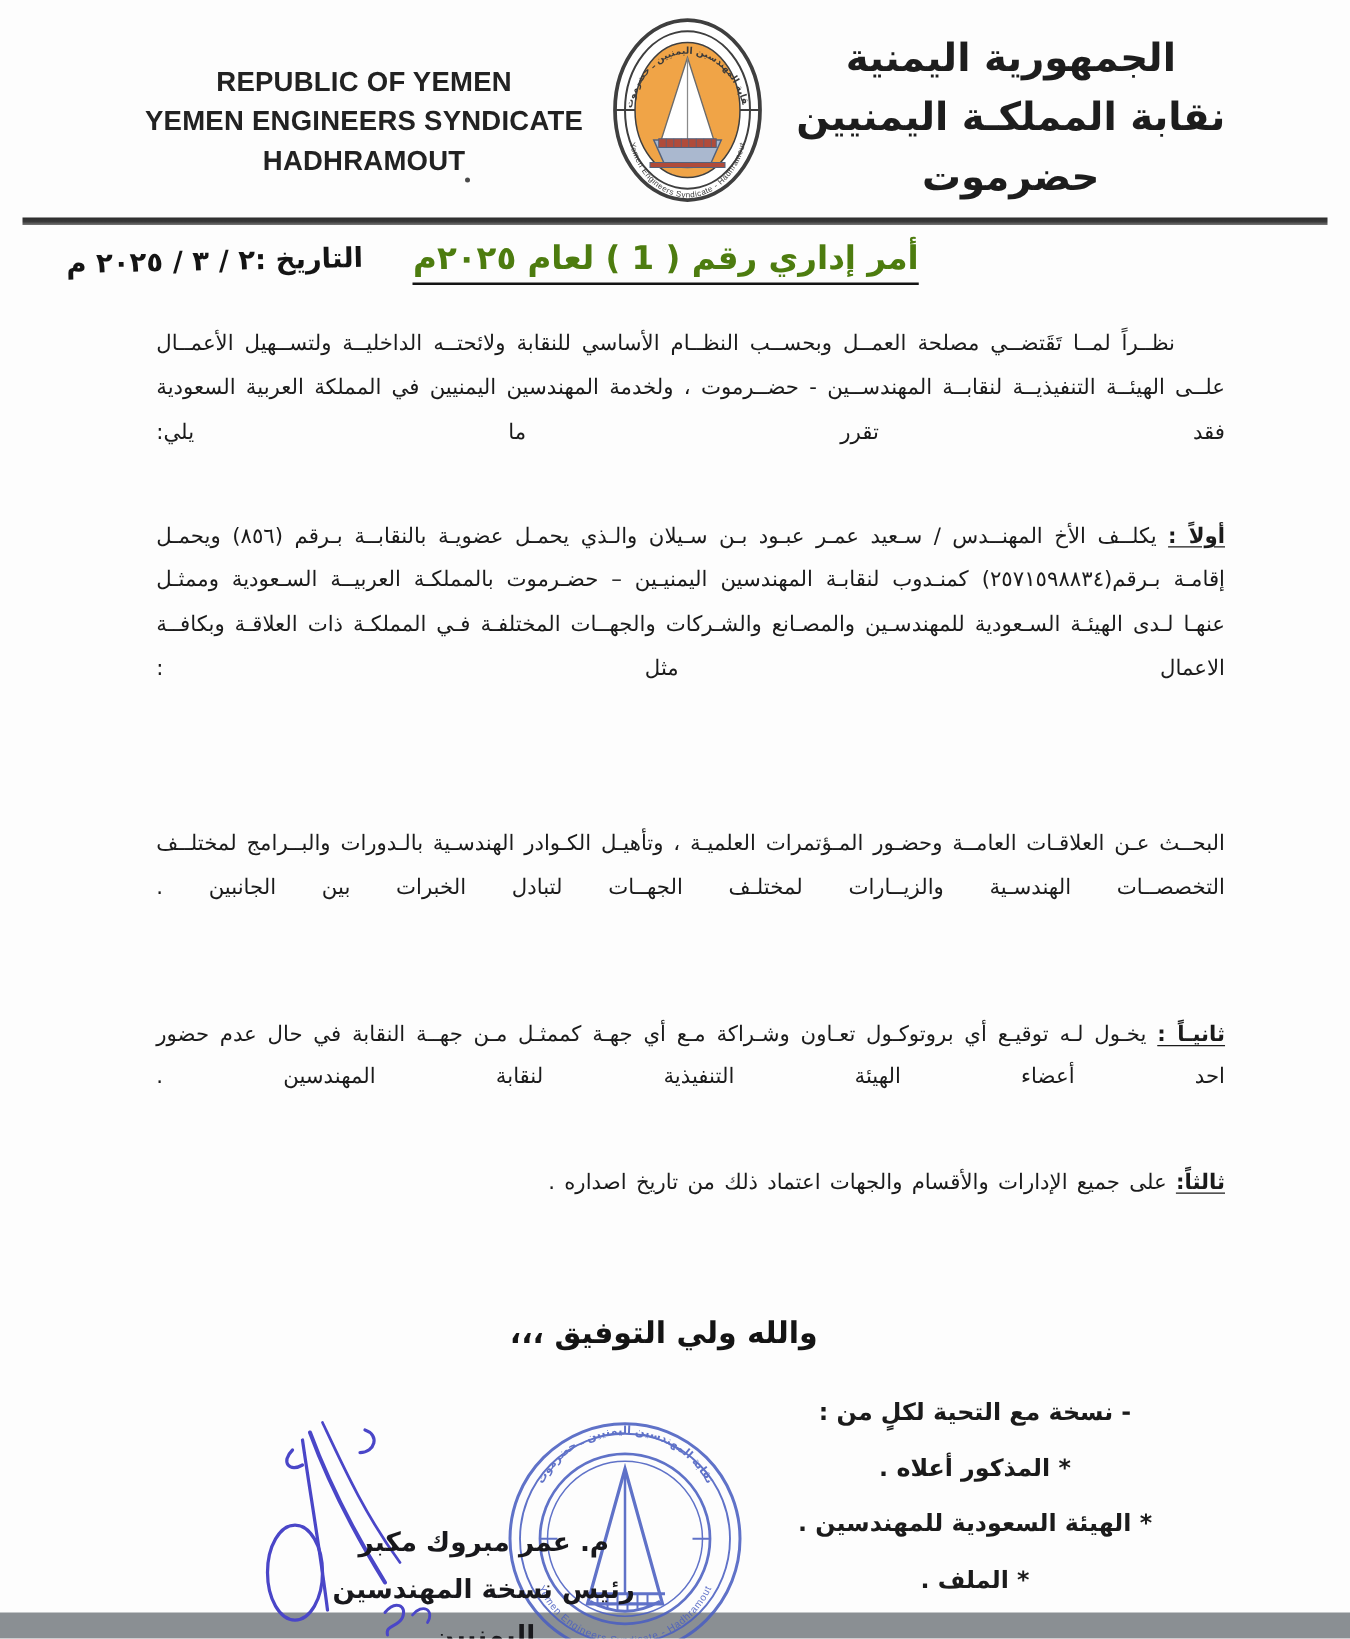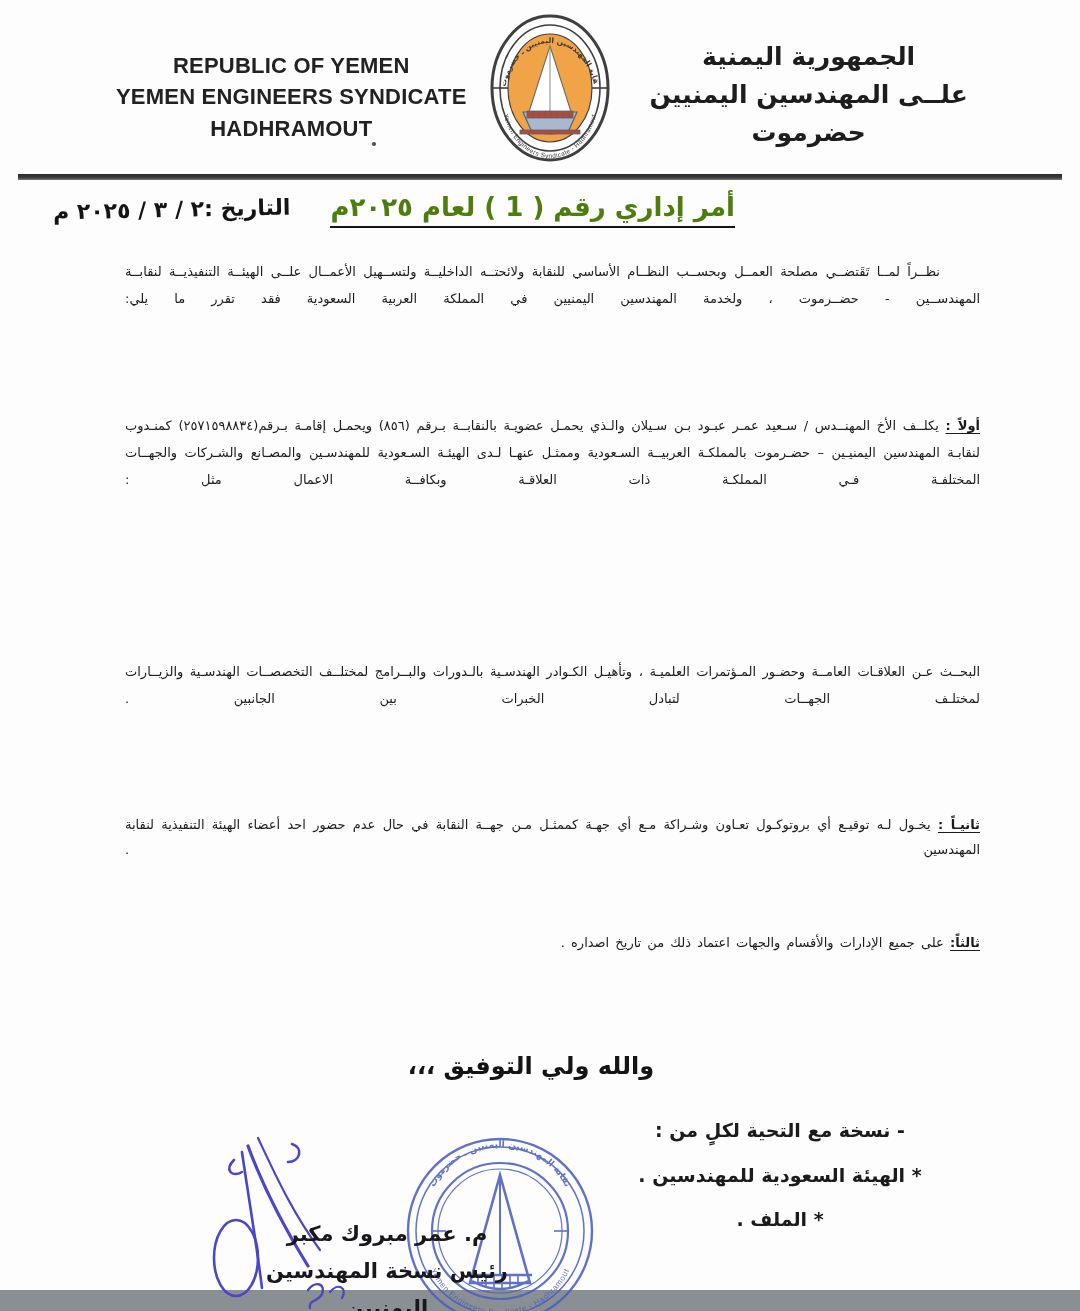--- a/index.html
+++ b/index.html
@@ -62,21 +62,21 @@
 
   .header-ar {
     width: 430px;
     padding-top: 18px;
     padding-right: 35px;
     box-sizing: border-box;
     direction: rtl;
     text-align: center;
     font-family: "DejaVu Sans", "Liberation Sans", sans-serif;
     font-weight: bold;
-    font-size: 25px;
+    font-size: 31px;
     line-height: 1.52;
     color: #1d1d1d;
   }
   .header-ar div { white-space: nowrap; letter-spacing: 1px; }
 
   .header-dot {
     position: absolute;
     left: 372px;
     top: 142px;
     width: 4px;
@@ -130,21 +130,21 @@
 
   
   .body-block {
     position: absolute;
     direction: rtl;
     text-align: justify;
     font-family: "DejaVu Sans", "Liberation Sans", sans-serif;
     color: #1b1b1b;
   }
   .para {
-    font-size: 13px;
+    font-size: 17px;
     line-height: 2.08;
     text-align: justify;
     text-align-last: right;
     word-spacing: 2px;
   }
   .para.justified { text-align-last: justify; }
   .lead { text-indent: 40px; }
   .ord {
     font-weight: bold;
     text-decoration: underline;
@@ -286,21 +286,21 @@
             <line x1="76" y1="99" x2="76" y2="106"></line>
             <line x1="82" y1="99" x2="82" y2="106"></line>
           </g>
           <rect x="33" y="118" width="60" height="4" fill="#b04b3a" stroke="#53627c" stroke-width="0.8"></rect>
         </svg>
       </div>
     </div>
 
     <div class="header-ar">
       <div>الجمهورية اليمنية</div>
-      <div>علــى المهندسين اليمنيين</div>
+      <div>نقابة المملكـة اليمنيين</div>
       <div>حضرموت</div>
     </div>
   </div>
 
   <div class="header-dot"></div>
   <div class="rule"></div>
 
   <div class="title-row">
     <div class="doc-title">أمر إداري رقم ( 1 ) لعام ٢٠٢٥م</div>
     <div class="doc-date">التاريخ :٢ / ٣ / ٢٠٢٥ م</div>
@@ -334,20 +334,21 @@
       <span>على جميع الإدارات والأقسام والجهات اعتماد ذلك من تاريخ اصداره .</span>
     </div>
   </div>
 
   <div class="closing">
     <span class="inner">والله ولي التوفيق ،،،</span>
   </div>
 
   <div class="cc-list">
     <div class="cc-head">- نسخة مع التحية لكلٍ من :</div>
+    <div class="cc-item">* المذكور أعلاه .</div>
     <div class="cc-item">* الهيئة السعودية للمهندسين  .</div>
     <div class="cc-item">* الملف .</div>
   </div>
 
   <div class="stamp">
     <svg width="204" height="176" viewBox="0 0 204 176" xmlns="http://www.w3.org/2000/svg">
       <g stroke="#4a5fc1" fill="none">
         <circle cx="102" cy="96" r="92" stroke-width="2.4"></circle>
         <circle cx="102" cy="96" r="84" stroke-width="1.5"></circle>
         <circle cx="102" cy="96" r="68" stroke-width="2.2"></circle>

